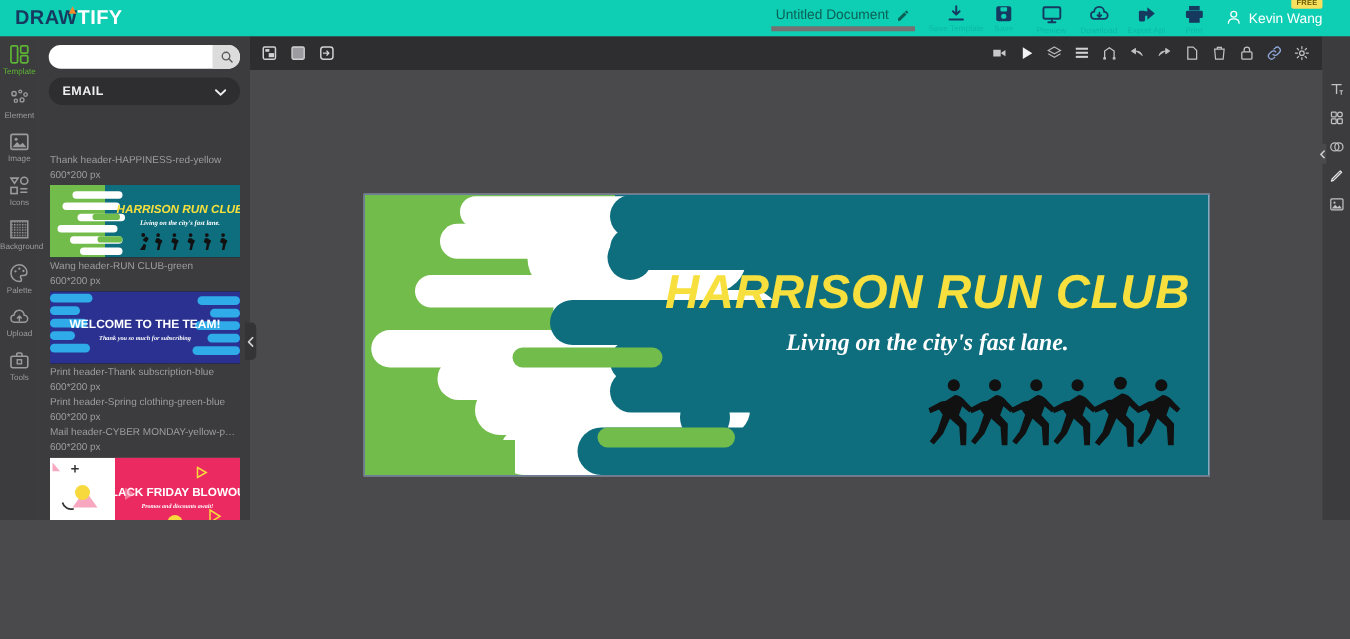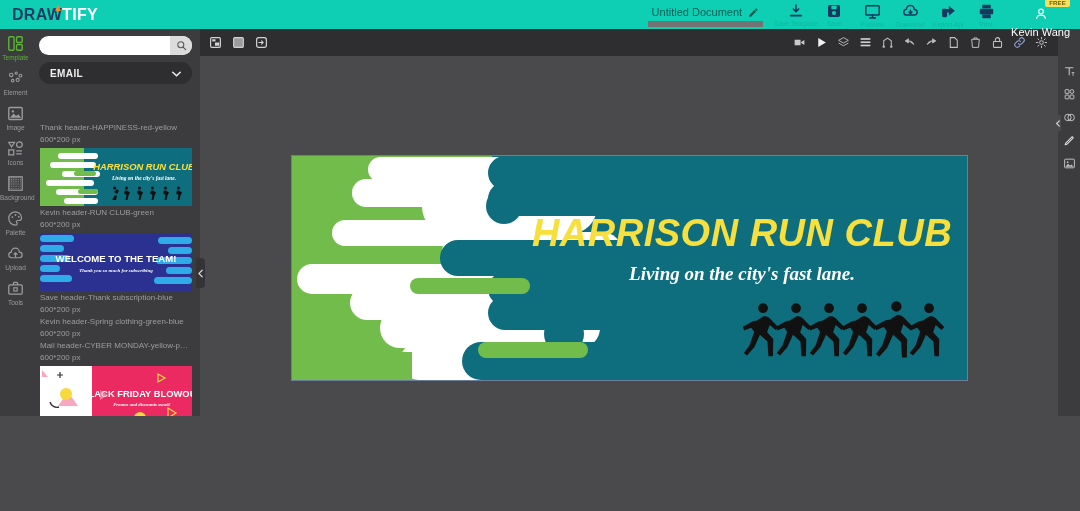--- a/index.html
+++ b/index.html
@@ -20,34 +20,34 @@
   .logo .d1{ color:#163a5f; }
   .logo .d2{ color:#ffffff; }
   .logo .tick{
     position:absolute; left:43px; top:-1px; width:0;height:0;
     border-left:3px solid transparent; border-right:3px solid transparent;
     border-bottom:6px solid #f08a2a;
   }
   .top-right{ margin-left:auto; display:flex; align-items:flex-start; height:29px; }
   .doc-name{
     display:flex; align-items:center; gap:6px; margin-right:14px;
-    color:#0b5f55; font-size:11px; border-bottom:6px solid #737373;
+    color:#0b5f55; font-size:11px; border-bottom:4px solid #737373;
     padding:2px 4px 3px 4px; margin-top:4px;
   }
   .doc-name .pencil{ display:block; }
   .tool-ico{
     position:relative; width:38px; height:29px; display:flex; flex-direction:column;
     align-items:center; justify-content:flex-start; padding-top:3px; cursor:pointer;
   }
   .tool-ico .lbl{
     font-size:6.5px; color:#0cb9a1; margin-top:1px; white-space:nowrap; letter-spacing:.1px;
   }
   .user{
-    display:flex; align-items:center; gap:5px; margin-left:6px; margin-right:10px;
-    color:#fff; font-size:11px; position:relative; padding-top:7px;flex-direction:column;
+    display:flex; align-items:flex-end; gap:5px; margin-left:6px; margin-right:22px;
+    color:#fff; font-size:11px; position:relative; padding-top:7px;
   }
   .free-badge{
     position:absolute; right:0px; top:-1px; background:#f6e05e; color:#6b5a00;
     font-size:6px; padding:1px 4px; border-radius:2px; font-weight:bold; letter-spacing:.2px;
   }
 
   
   .leftnav{
     position:absolute; left:0; top:29px; width:31px; height:482px;
     background:#3c3c3e; z-index:30;
@@ -384,21 +384,21 @@
             <path d="M6 4a3 3 0 106 0 3 3 0 00-6 0zM10 9l6 4-3 6-2 9h-4l2-10-5-3 2-6z"></path>
           </g>
           <g fill="#111" transform="translate(121,38) scale(0.5)">
             <path d="M6 4a3 3 0 106 0 3 3 0 00-6 0zM10 9l6 4-3 6-2 9h-4l2-10-5-3 2-6z"></path>
           </g>
           <g fill="#111" transform="translate(134,38) scale(0.5)">
             <path d="M6 4a3 3 0 106 0 3 3 0 00-6 0zM10 9l6 4-3 6-2 9h-4l2-10-5-3 2-6z"></path>
           </g>
         </svg>
       </div>
-      <div class="tpl-meta name">Kevin header-RUN CLUB-green</div>
+      <div class="tpl-meta name">Wang header-RUN CLUB-green</div>
       <div class="tpl-meta">600*200 px</div>
 
       <div class="thumb">
         <svg width="152" height="58" viewBox="0 0 152 58" class="noclick">
           <rect width="152" height="58" fill="#2b3190"></rect>
           <g fill="#2eabe8">
             <rect x="0" y="2" width="34" height="7" rx="3.5"></rect>
             <rect x="0" y="12" width="24" height="7" rx="3.5"></rect>
             <rect x="0" y="22" width="30" height="7" rx="3.5"></rect>
             <rect x="0" y="32" width="20" height="7" rx="3.5"></rect>
@@ -406,24 +406,24 @@
             <rect x="118" y="4" width="34" height="7" rx="3.5"></rect>
             <rect x="128" y="14" width="24" height="7" rx="3.5"></rect>
             <rect x="116" y="24" width="36" height="7" rx="3.5"></rect>
             <rect x="126" y="34" width="26" height="7" rx="3.5"></rect>
             <rect x="114" y="44" width="38" height="7" rx="3.5"></rect>
           </g>
           <text x="76" y="29" font-family="Liberation Sans, sans-serif" font-size="9.6" font-weight="bold" fill="#ffffff" text-anchor="middle">WELCOME TO THE TEAM!</text>
           <text x="76" y="39" font-family="Liberation Serif, serif" font-size="5" font-style="italic" font-weight="bold" fill="#ffffff" text-anchor="middle">Thank you so much for subscribing</text>
         </svg>
       </div>
-      <div class="tpl-meta name">Save header-Thank subscription-blue</div>
+      <div class="tpl-meta name">Print header-Thank subscription-blue</div>
       <div class="tpl-meta">600*200 px</div>
 
-      <div class="tpl-meta name">Kevin header-Spring clothing-green-blue</div>
+      <div class="tpl-meta name">Print header-Spring clothing-green-blue</div>
       <div class="tpl-meta">600*200 px</div>
 
       <div class="tpl-meta name">Mail header-CYBER MONDAY-yellow-purple-red</div>
       <div class="tpl-meta">600*200 px</div>
 
       <div class="thumb">
         <svg width="152" height="58" viewBox="0 0 152 58" class="noclick">
           <rect width="152" height="58" fill="#ffffff"></rect>
           <rect x="52" y="0" width="100" height="58" fill="#ec2a62"></rect>
           <rect x="0" y="50" width="52" height="3" fill="#ec2a62"></rect>

